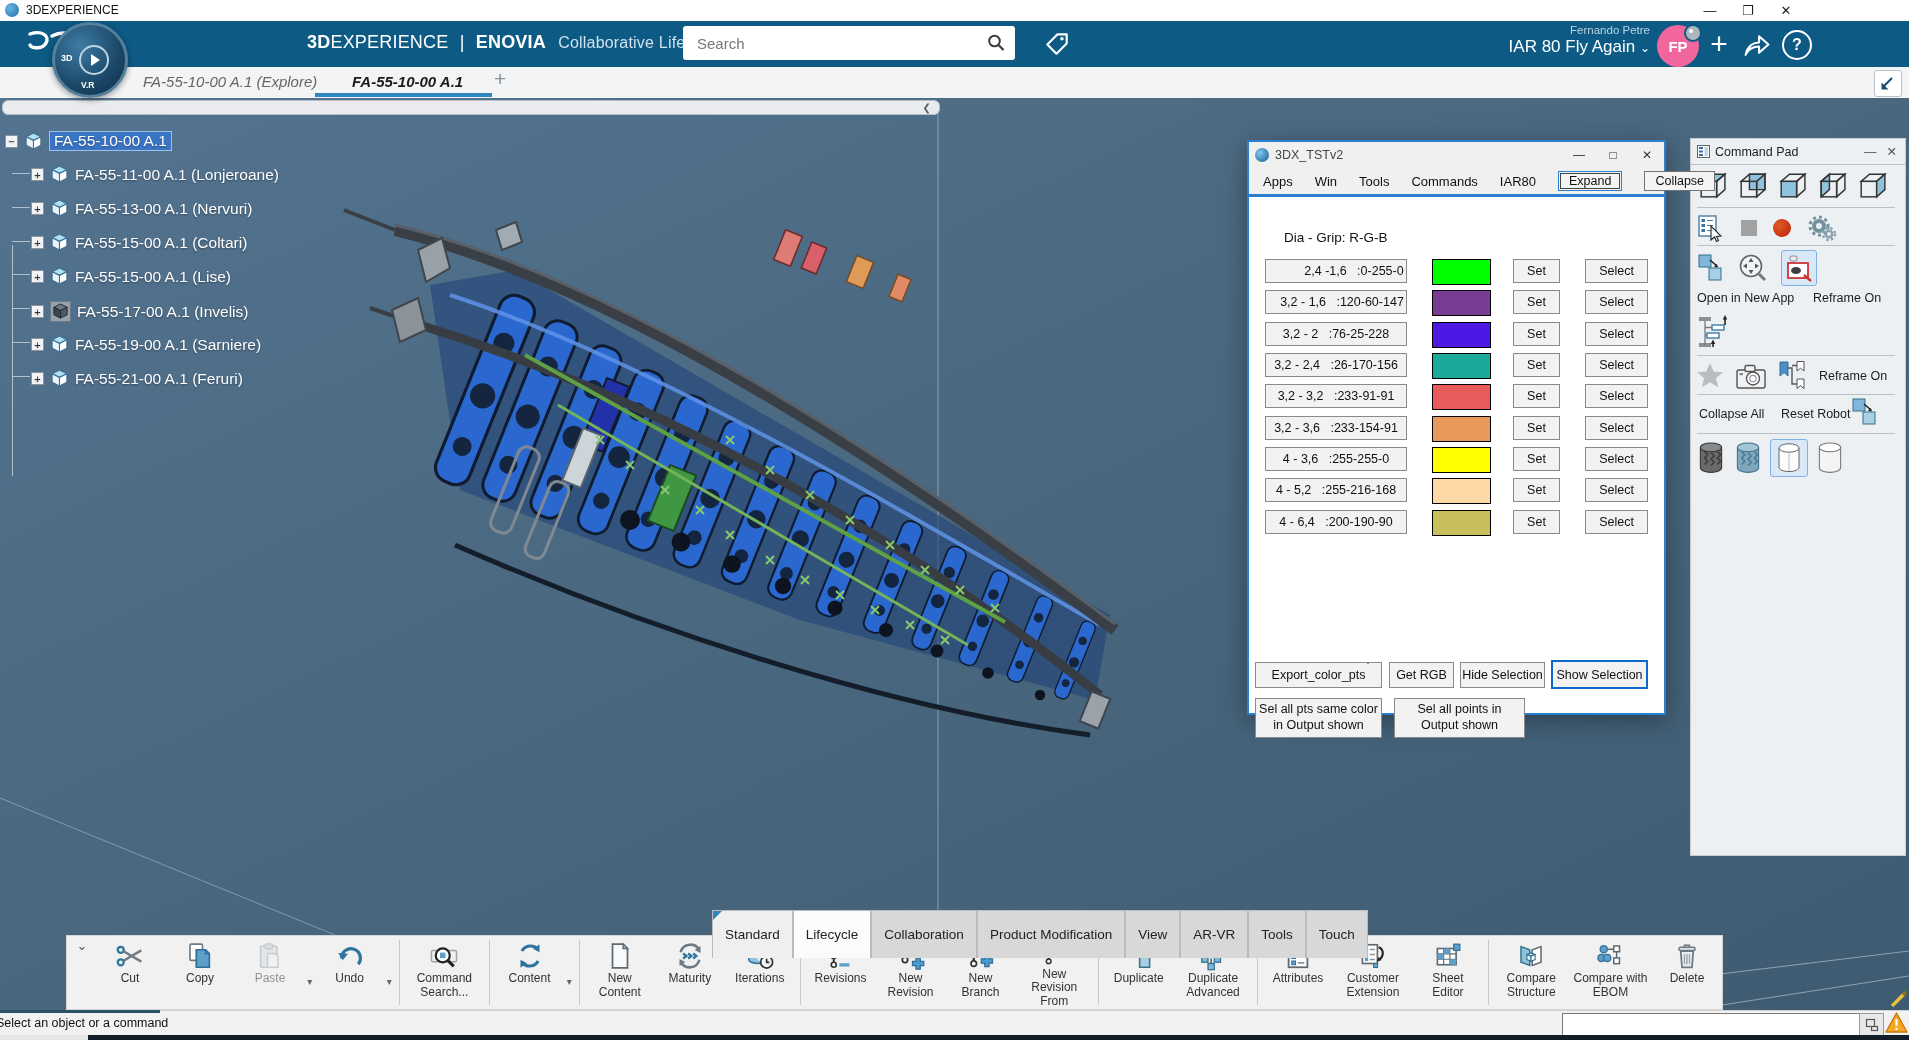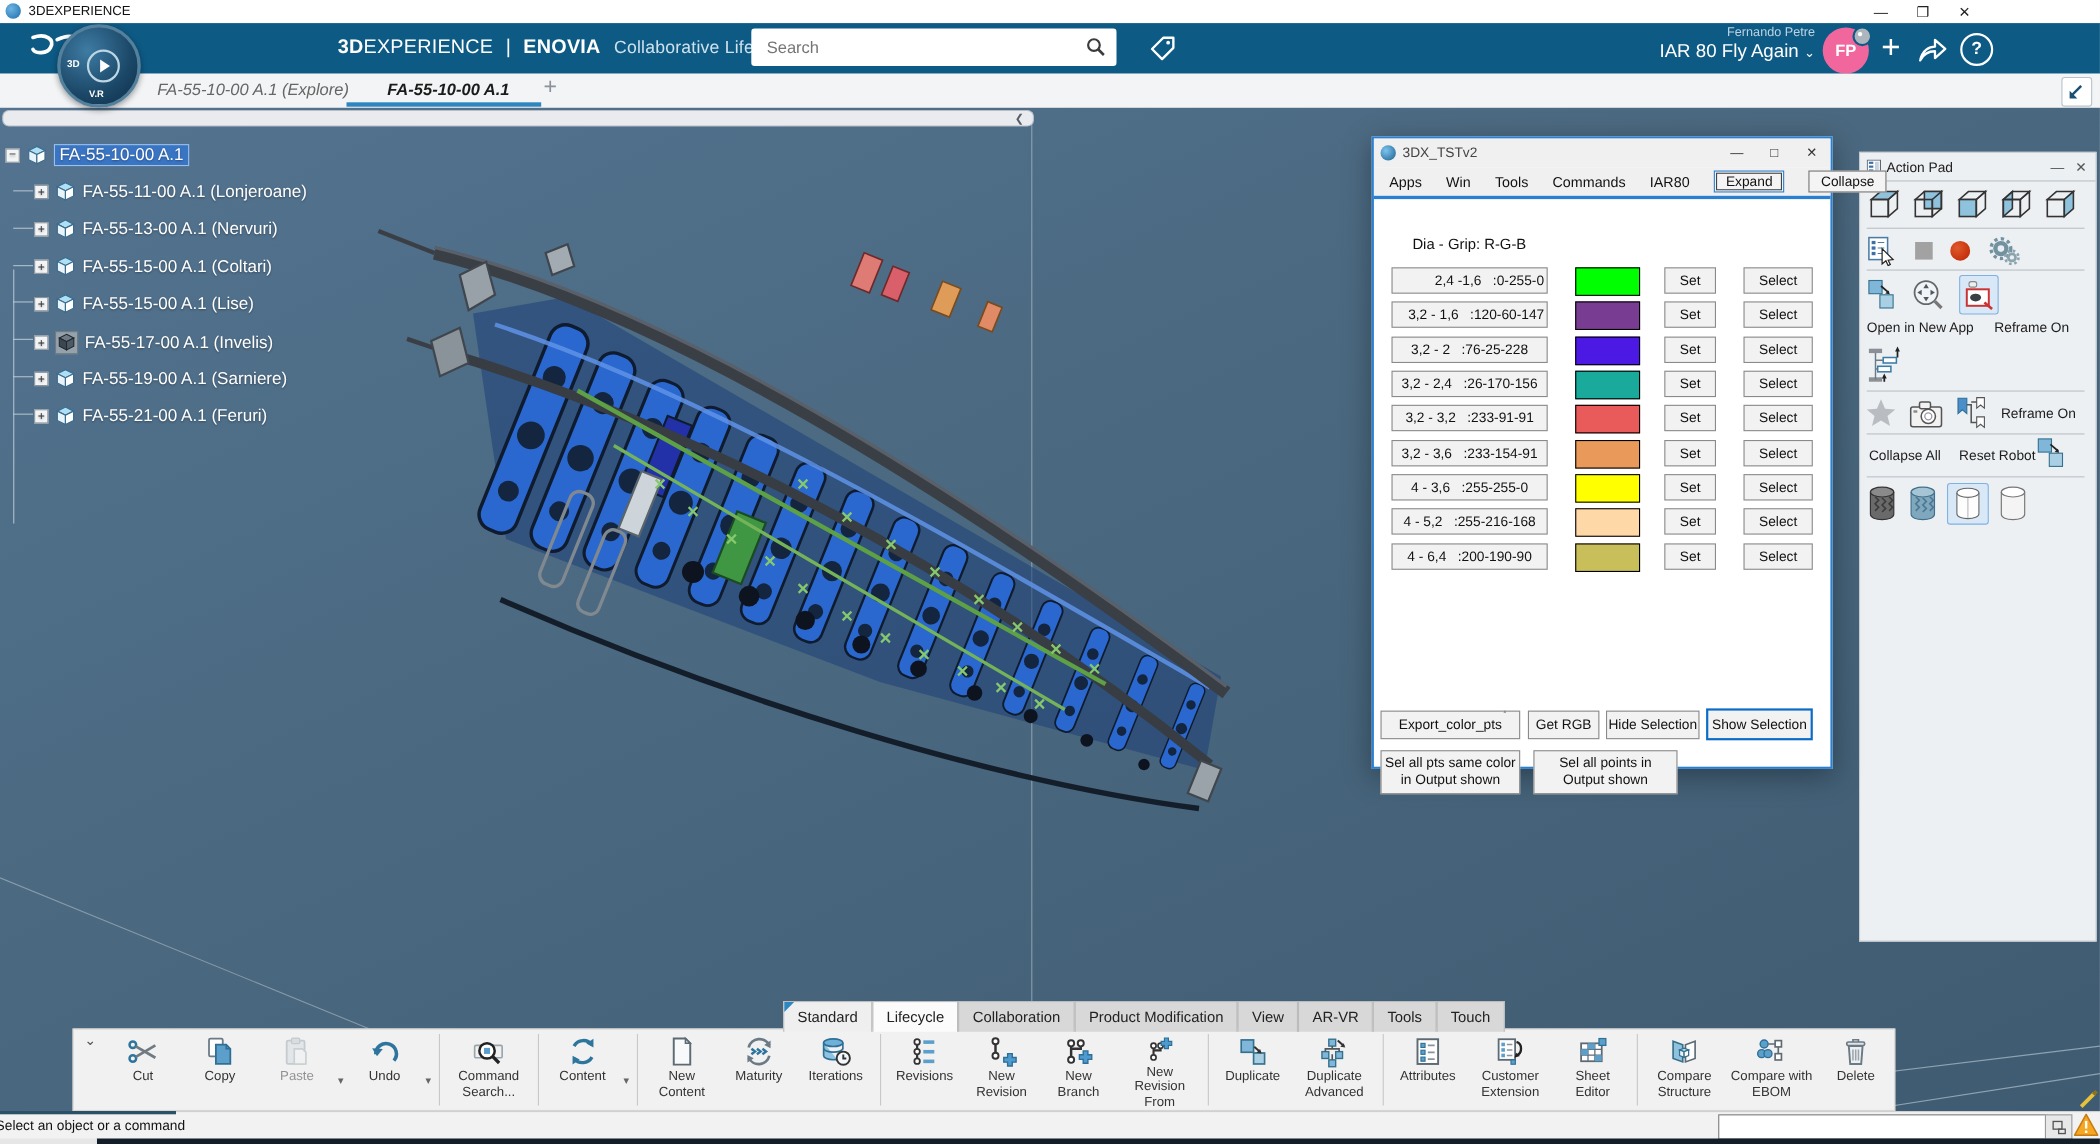--- a/index.html
+++ b/index.html
@@ -42,21 +42,21 @@
   #topcollapse{left:2px;top:2px;width:928px;height:13px;background:#e9ebee;border:1px solid #b7bec6;border-radius:6px;color:#57606a;
                font-size:10px;display:flex;align-items:center;justify-content:flex-end;padding-right:8px;}
   
   .trow{display:flex;align-items:center;gap:6px;color:#fff;font-size:15.5px;text-shadow:0 1px 2px rgba(0,0,0,.35);white-space:nowrap;}
   .expander{width:13px;height:13px;background:#f2f4f6;border:1px solid #8b949c;color:#333;font-size:11px;line-height:10px;
             display:flex;align-items:center;justify-content:center;box-sizing:border-box;}
   .sel-label{background:#3a75c4;border:1px solid #9cc0e8;padding:0 4px;}
   .dimtile{background:#95a1ab;border:1px solid #6e7a84;padding:1px;display:flex;}
   .treeline{position:absolute;background:rgba(210,219,227,.75);}
   
-  #dlg{left:1247px;top:124px;width:419px;height:575px;background:#fff;border:2px solid #2a7fd0;box-sizing:border-box;
+  #dlg{left:1247px;top:140px;width:419px;height:575px;background:#fff;border:2px solid #2a7fd0;box-sizing:border-box;
        box-shadow:0 6px 24px rgba(0,0,0,.35);font-size:12.5px;color:#111;z-index:20;}
   #dlg-title{left:0;top:0;width:100%;height:26px;background:#f0f0f0;display:flex;align-items:center;}
   #dlg-title .t{color:#444;font-size:12.5px;margin-left:6px;}
   .dlg-ctl{width:34px;height:24px;display:flex;align-items:center;justify-content:center;color:#333;font-size:12px;}
   #dlg-menu{left:0;top:26px;width:100%;height:26px;background:#f0f0f0;display:flex;align-items:center;gap:22px;padding-left:14px;box-sizing:border-box;font-size:13px;}
   .mini-btn{background:#f4f4f4;border:1px solid #747474;padding:2px 10px;font-size:12.5px;}
   .mini-btn.focus{outline:1px solid #444;outline-offset:-3px;border-color:#2a7fd0;}
   #dlg-blue{left:0;top:52px;width:100%;height:3px;background:#2a7fd0;}
   #dlg-tabs{left:0;top:55px;width:100%;height:23px;display:flex;font-size:11.5px;}
   .dtab{background:#f0f0f0;border:1px solid #9a9a9a;border-left:none;display:flex;align-items:center;justify-content:center;padding:0 6px;color:#222;}
@@ -69,21 +69,21 @@
   .pre{white-space:pre-line;line-height:1.25;}
   
   #apad{left:1690px;top:138px;width:216px;height:718px;background:#edf0f3;border:1px solid #c7cdd3;box-sizing:border-box;z-index:15;
         color:#1c1c1c;font-size:12.5px;}
   #apad .hdr{height:25px;display:flex;align-items:center;border-bottom:1px solid #b9c0c6;}
   .ap-div{position:absolute;left:6px;width:198px;height:1px;background:#b9c0c6;}
   .ap-lbl{position:absolute;font-size:12.5px;color:#1c1c1c;white-space:nowrap;}
   .sel-tool{background:#d9e8f7;border:1px solid #7fb2e2;border-radius:3px;}
   
   #ribtabs{left:712px;top:910px;display:flex;z-index:30;font-size:13.5px;color:#222;}
-  .rtab{background:#d8d8d8;border:1px solid #bcbcbc;border-bottom:none;padding:6px 12px;position:relative;}
+  .rtab{background:#d8d8d8;border:1px solid #bcbcbc;border-bottom:none;padding:16px 12px;position:relative;}
   .rtab.on{background:#fbfbfb;}
   .rtab.std{background:#efefef;}
   .corner{position:absolute;left:0;top:0;width:0;height:0;border-top:9px solid #2e86c1;border-right:9px solid transparent;}
   #ribbon{left:66px;top:935px;width:1657px;height:75px;background:#f1f1f1;border:1px solid #d6d6d6;box-sizing:border-box;z-index:29;
           display:flex;align-items:stretch;padding-left:28px;}
   #rib-chevron{position:absolute;left:4px;top:0px;width:22px;height:18px;color:#555;font-size:13px;display:flex;align-items:center;justify-content:center;}
   .rbtn{min-width:64px;max-width:84px;padding:3px 3px 0 3px;display:flex;flex-direction:column;align-items:center;color:#333;}
   .rbtn .lab{font-size:12px;line-height:1.15;text-align:center;margin-top:1px;}
   .rbtn.disabled{opacity:.5;}
   .drop{width:14px;display:flex;align-items:center;justify-content:center;color:#666;font-size:10px;padding-top:18px;}
@@ -497,21 +497,21 @@
 
   <div class="abs" id="apad">
     <div class="hdr">
       <svg width="13" height="13" viewBox="0 0 13 13" style="margin:0 5px 0 6px;">
         <rect x="0.5" y="0.5" width="12" height="12" fill="#fff" stroke="#5b6770"></rect>
         <rect x="2" y="2" width="4" height="2" fill="#3e70a8"></rect>
           <rect x="2" y="5.5" width="4" height="2" fill="#3e70a8"></rect>
           <rect x="2" y="9" width="4" height="2" fill="#3e70a8"></rect>
         <rect x="7.5" y="2" width="3.5" height="9" fill="#c7d3dc"></rect>
       </svg>
-      <span>Action Pad</span>
+      <span>Command Pad</span>
       <span style="flex:1;"></span>
       <span style="color:#555;margin-right:10px;">—</span>
       <span style="color:#555;margin-right:8px;">✕</span>
     </div>
 
     <div class="abs" style="left:4px;top:30px;display:flex;gap:7px;">
       <svg width="33" height="33" viewBox="0 0 32 32">
           <polygon points="6,12 14,5 29,5 21,12" fill="#8fc3dd" stroke="#333" stroke-width="1.4"></polygon>
           <rect x="6" y="12" width="15" height="15" fill="none" stroke="#333" stroke-width="1.4"></rect>
           <polygon points="21,12 29,5 29,20 21,27" fill="none" stroke="#333" stroke-width="1.4"></polygon>

